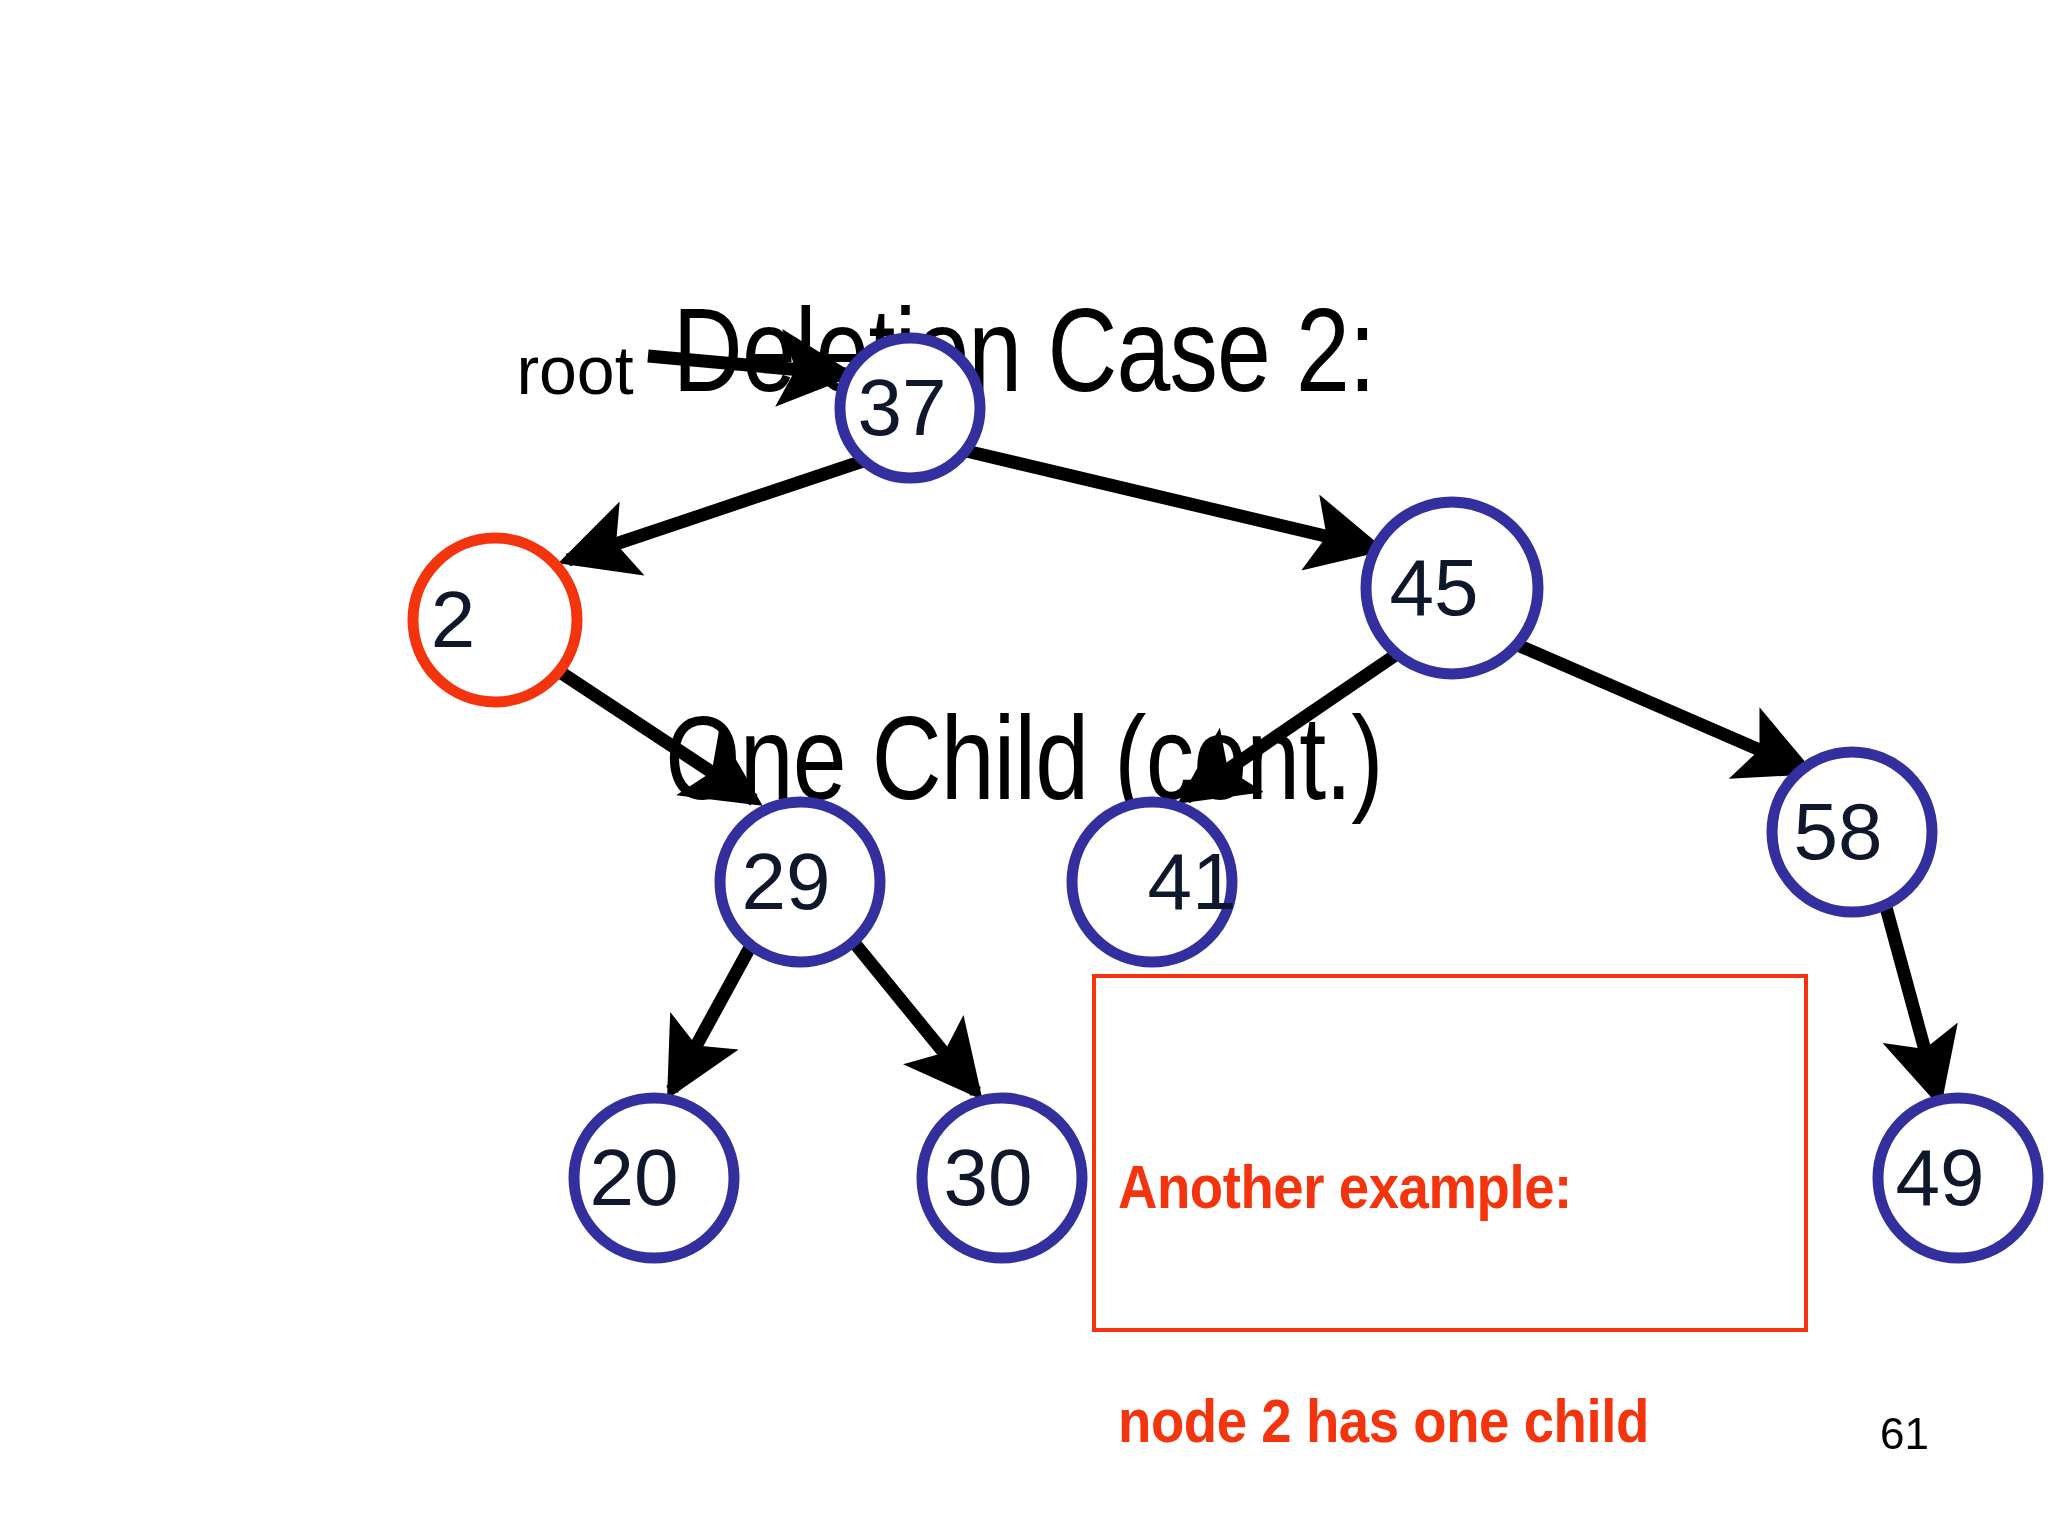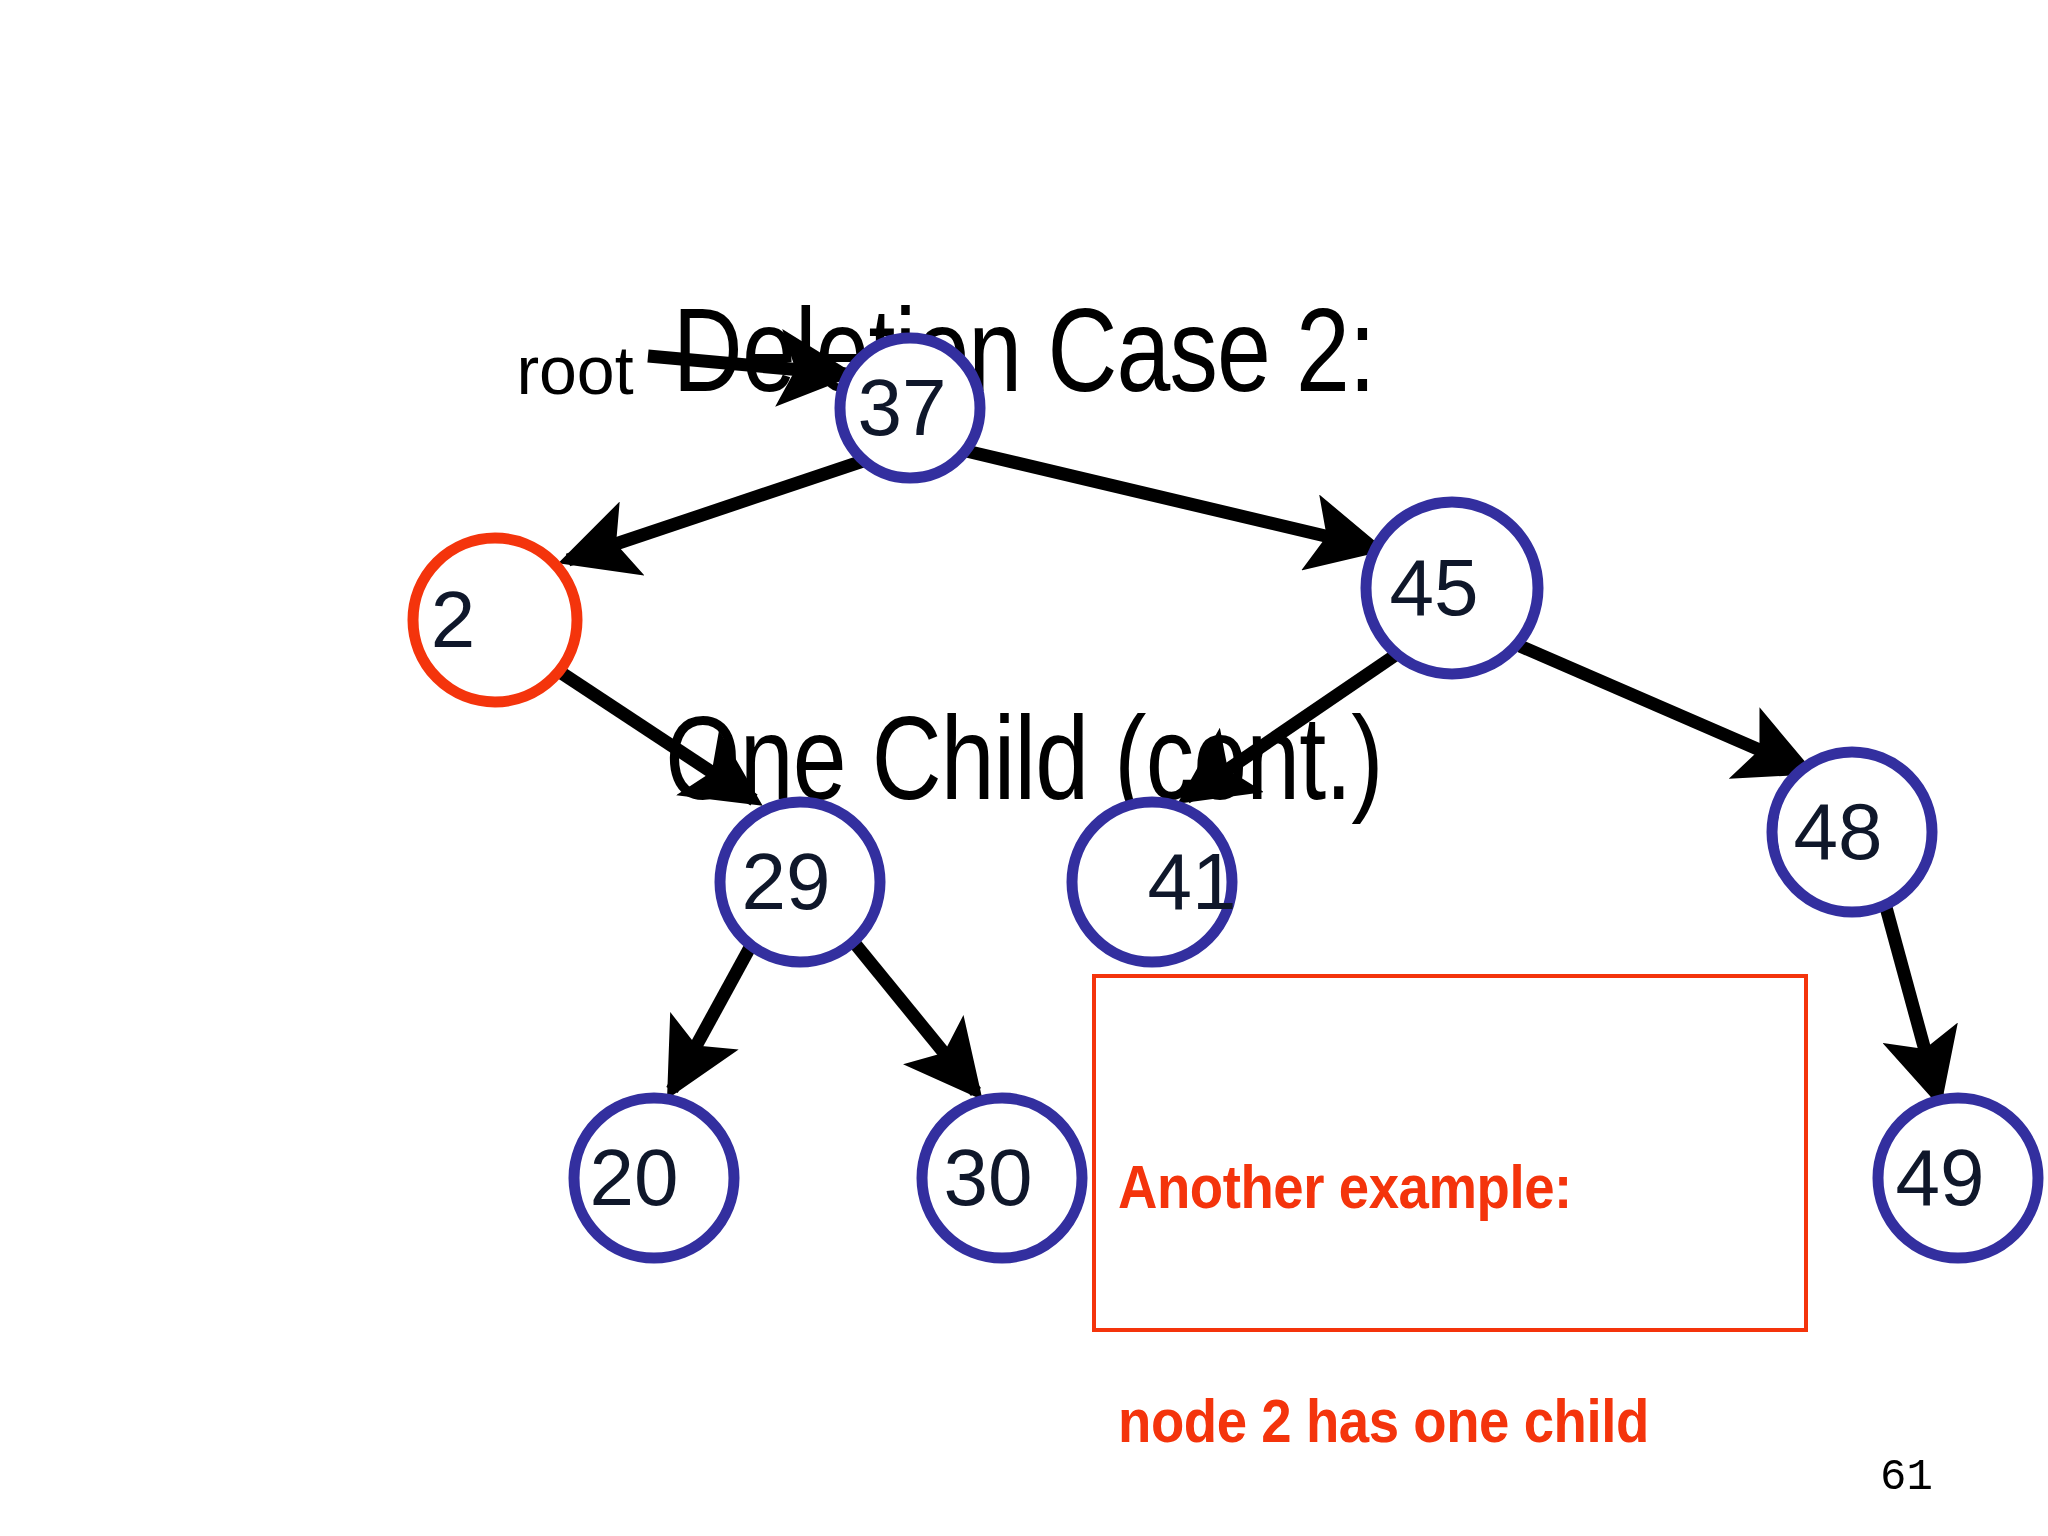--- a/index.html
+++ b/index.html
@@ -87,25 +87,24 @@
     transform: scaleX(0.88);
     transform-origin: 0 0;
     white-space: pre;
   }
   #callout-text .cline { display: block; }
   #page-number {
     position: absolute;
     left: 1880px;
     top: 1412px;
     color: #000000;
-    font-family: Liberation Mono, monospace;
+    font-family: Liberation Sans, sans-serif;
     font-size: 44px;
     line-height: 44px;
     white-space: pre;
-    margin-top: 43px;
   }
 </style>
 </head>
 <body>
 
 <div id="slide">
 
   <div id="title-block">
     <span class="tline">Deletion Case 2:</span>
     <span class="tline">One Child (cont.)</span>
@@ -140,21 +139,21 @@
         <circle cx="1958" cy="1178" r="80" fill="#FFFFFF" stroke="#332F9F" stroke-width="11"></circle>
       </g>
   </svg>
 
   <div id="label-layer">
       <div class="node-label" style="left: 902px; top: 408px;">37</div>
       <div class="node-label" style="left: 453px; top: 620px;">2</div>
       <div class="node-label" style="left: 1434px; top: 588px;">45</div>
       <div class="node-label" style="left: 786px; top: 882px;">29</div>
       <div class="node-label" style="left: 1192px; top: 882px;">41</div>
-      <div class="node-label" style="left: 1838px; top: 832px;">48</div>
+      <div class="node-label" style="left: 1838px; top: 832px;">58</div>
       <div class="node-label" style="left: 634px; top: 1178px;">20</div>
       <div class="node-label" style="left: 988px; top: 1178px;">30</div>
       <div class="node-label" style="left: 1940px; top: 1178px;">49</div>
       <div class="root-label" style="left: 575px; top: 370px;">root</div>
     </div>
 
   <div id="callout-box">
     <div id="callout-text">
       <span class="cline">Another example:</span>
       <span class="cline">node 2 has one child</span>

